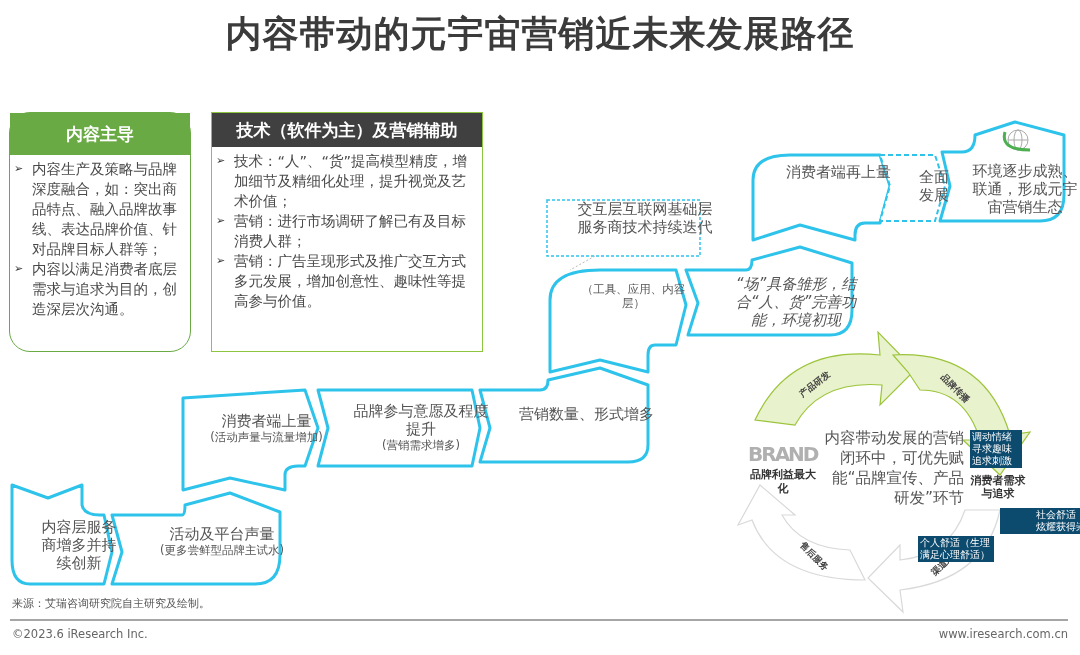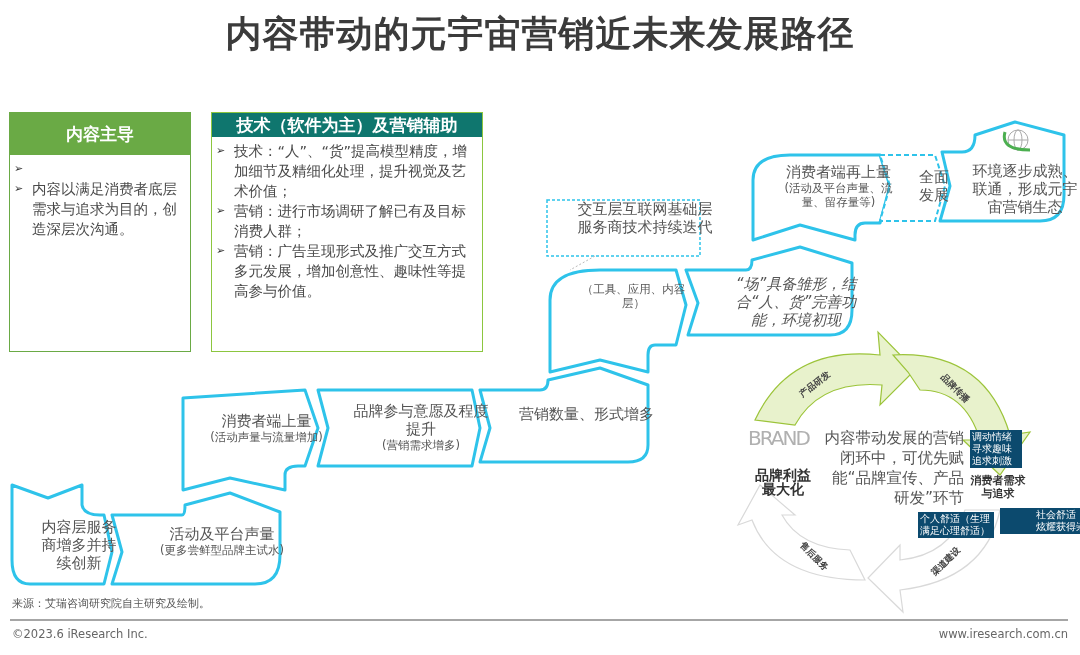--- a/index.html
+++ b/index.html
@@ -20,35 +20,36 @@
   .footer-src{left:12px;top:596px;font-size:11px;color:#555;}
   .hr{left:10px;top:619px;width:1058px;height:2px;background:#a6a6a6;}
   .copy{left:12px;top:627px;font-size:11.5px;color:#666;}
   .url{right:12px;top:627px;font-size:11.5px;color:#666;}
 </style>
 </head>
 <body>
 
 <div class="abs title">内容带动的元宇宙营销近未来发展路径</div>
 
-<div class="abs card" style="left:9px;top:112px;width:180px;height:238px;border-color:#6aaa45;">
+<div class="abs card" style="left:9px;top:112px;width:180px;height:238px;border-color:#6aaa45;border-radius:21px;">
   <div class="card-head" style="background:#6aaa45;height:42px;">内容主导</div>
   <div class="card-body">
     <div class="bullet">
         <span class="arrow">➢</span>
+        <span class="txt">内容生产及策略与品牌深度融合，如：突出商品特点、融入品牌故事线、表达品牌价值、针对品牌目标人群等；</span>
       </div>
     <div class="bullet">
         <span class="arrow">➢</span>
         <span class="txt">内容以满足消费者底层需求与追求为目的，创造深层次沟通。</span>
       </div>
   </div>
 </div>
 
 <div class="abs card" style="left:211px;top:112px;width:270px;height:238px;">
-  <div class="card-head" style="background:#0f766e;height:24px;">技术（软件为主）及营销辅助</div>
+  <div class="card-head" style="background:#404040;height:34px;">技术（软件为主）及营销辅助</div>
   <div class="card-body">
     <div class="bullet">
         <span class="arrow">➢</span>
         <span class="txt">技术：“人”、“货”提高模型精度，增加细节及精细化处理，提升视觉及艺术价值；</span>
       </div>
     <div class="bullet">
         <span class="arrow">➢</span>
         <span class="txt">营销：进行市场调研了解已有及目标消费人群；</span>
       </div>
     <div class="bullet">
@@ -115,37 +116,36 @@
 </div>
 <div class="stxt" style="left:488px;top:405px;width:155px;">
   <div class="main">营销数量、形式增多</div>
 </div>
 <div class="stxt" style="left:550px;top:282px;width:125px;">
   <div class="sub">（工具、应用、内容层）</div>
 </div>
 <div class="stxt main" style="left:700px;top:275px;width:150px;font-style:italic;"><span>“场”具备雏形，结合“人、货”完善功能，环境初现</span></div>
 <div class="stxt" style="left:755px;top:163px;width:125px;">
   <div class="main">消费者端再上量</div>
-  <div class="sub">(活动及平台声量、流量、留存量等)</div>
 </div>
 <div class="stxt main" style="left:893px;top:168px;width:40px;"><span>全面发展</span></div>
 <div class="stxt main" style="left:948px;top:162px;width:112px;"><span>环境逐步成熟、联通，形成元宇宙营销生态</span></div>
 
 <div class="stxt main" style="left:550px;top:200px;width:148px;">交互层互联网基础层服务商技术持续迭代</div>
 
 <div class="abs" style="left:797px;top:378px;font-size:9px;color:#444;font-weight:bold;transform:rotate(-38deg);">产品研发</div>
 <div class="abs" style="left:937px;top:382px;font-size:9px;color:#444;font-weight:bold;transform:rotate(45deg);">品牌传播</div>
 <div class="abs" style="left:928px;top:555px;font-size:9px;color:#444;font-weight:bold;transform:rotate(-45deg);">渠道建设</div>
 <div class="abs" style="left:796px;top:550px;font-size:9px;color:#444;font-weight:bold;transform:rotate(45deg);">售后服务</div>
 
-<div class="abs" style="left:748px;top:426px;font-size:20px;font-weight:normal;color:#b0b0b0;letter-spacing:-2px;">BRAND</div>
-<div class="abs" style="left:750px;top:468px;width:66px;font-size:14px;line-height:14px;font-weight:bold;color:#333;text-align:center;">品牌利益最大化</div>
+<div class="abs" style="left:748px;top:442px;font-size:20px;font-weight:bold;color:#b0b0b0;letter-spacing:-2px;">BRAND</div>
+<div class="abs" style="left:750px;top:468px;width:66px;font-size:11px;line-height:14px;font-weight:bold;color:#333;text-align:center;">品牌利益最大化</div>
 <div class="abs" style="left:822px;top:428px;width:142px;font-size:15.5px;line-height:20px;color:#555;text-align:right;">内容带动发展的营销闭环中，可优先赋能“品牌宣传、产品研发”环节</div>
 
 <div class="gbox" style="left:970px;top:430px;width:48px;">调动情绪寻求趣味追求刺激</div>
 <div class="abs" style="left:968px;top:474px;width:60px;font-size:11px;line-height:13px;font-weight:bold;color:#333;text-align:center;">消费者需求与追求</div>
-<div class="gbox" style="left:918px;top:512px;width:72px;">个人舒适（生理满足心理舒适）</div>
+<div class="gbox" style="left:918px;top:536px;width:72px;">个人舒适（生理满足心理舒适）</div>
 <div class="gbox" style="left:1000px;top:508px;width:72px;padding-left:36px;">社会舒适（有所炫耀获得崇拜）</div>
 
 <div class="abs footer-src">来源：艾瑞咨询研究院自主研究及绘制。</div>
 <div class="abs hr"></div>
 <div class="abs copy">©2023.6 iResearch Inc.</div>
 <div class="abs url">www.iresearch.com.cn</div>
 
 </body></html>

